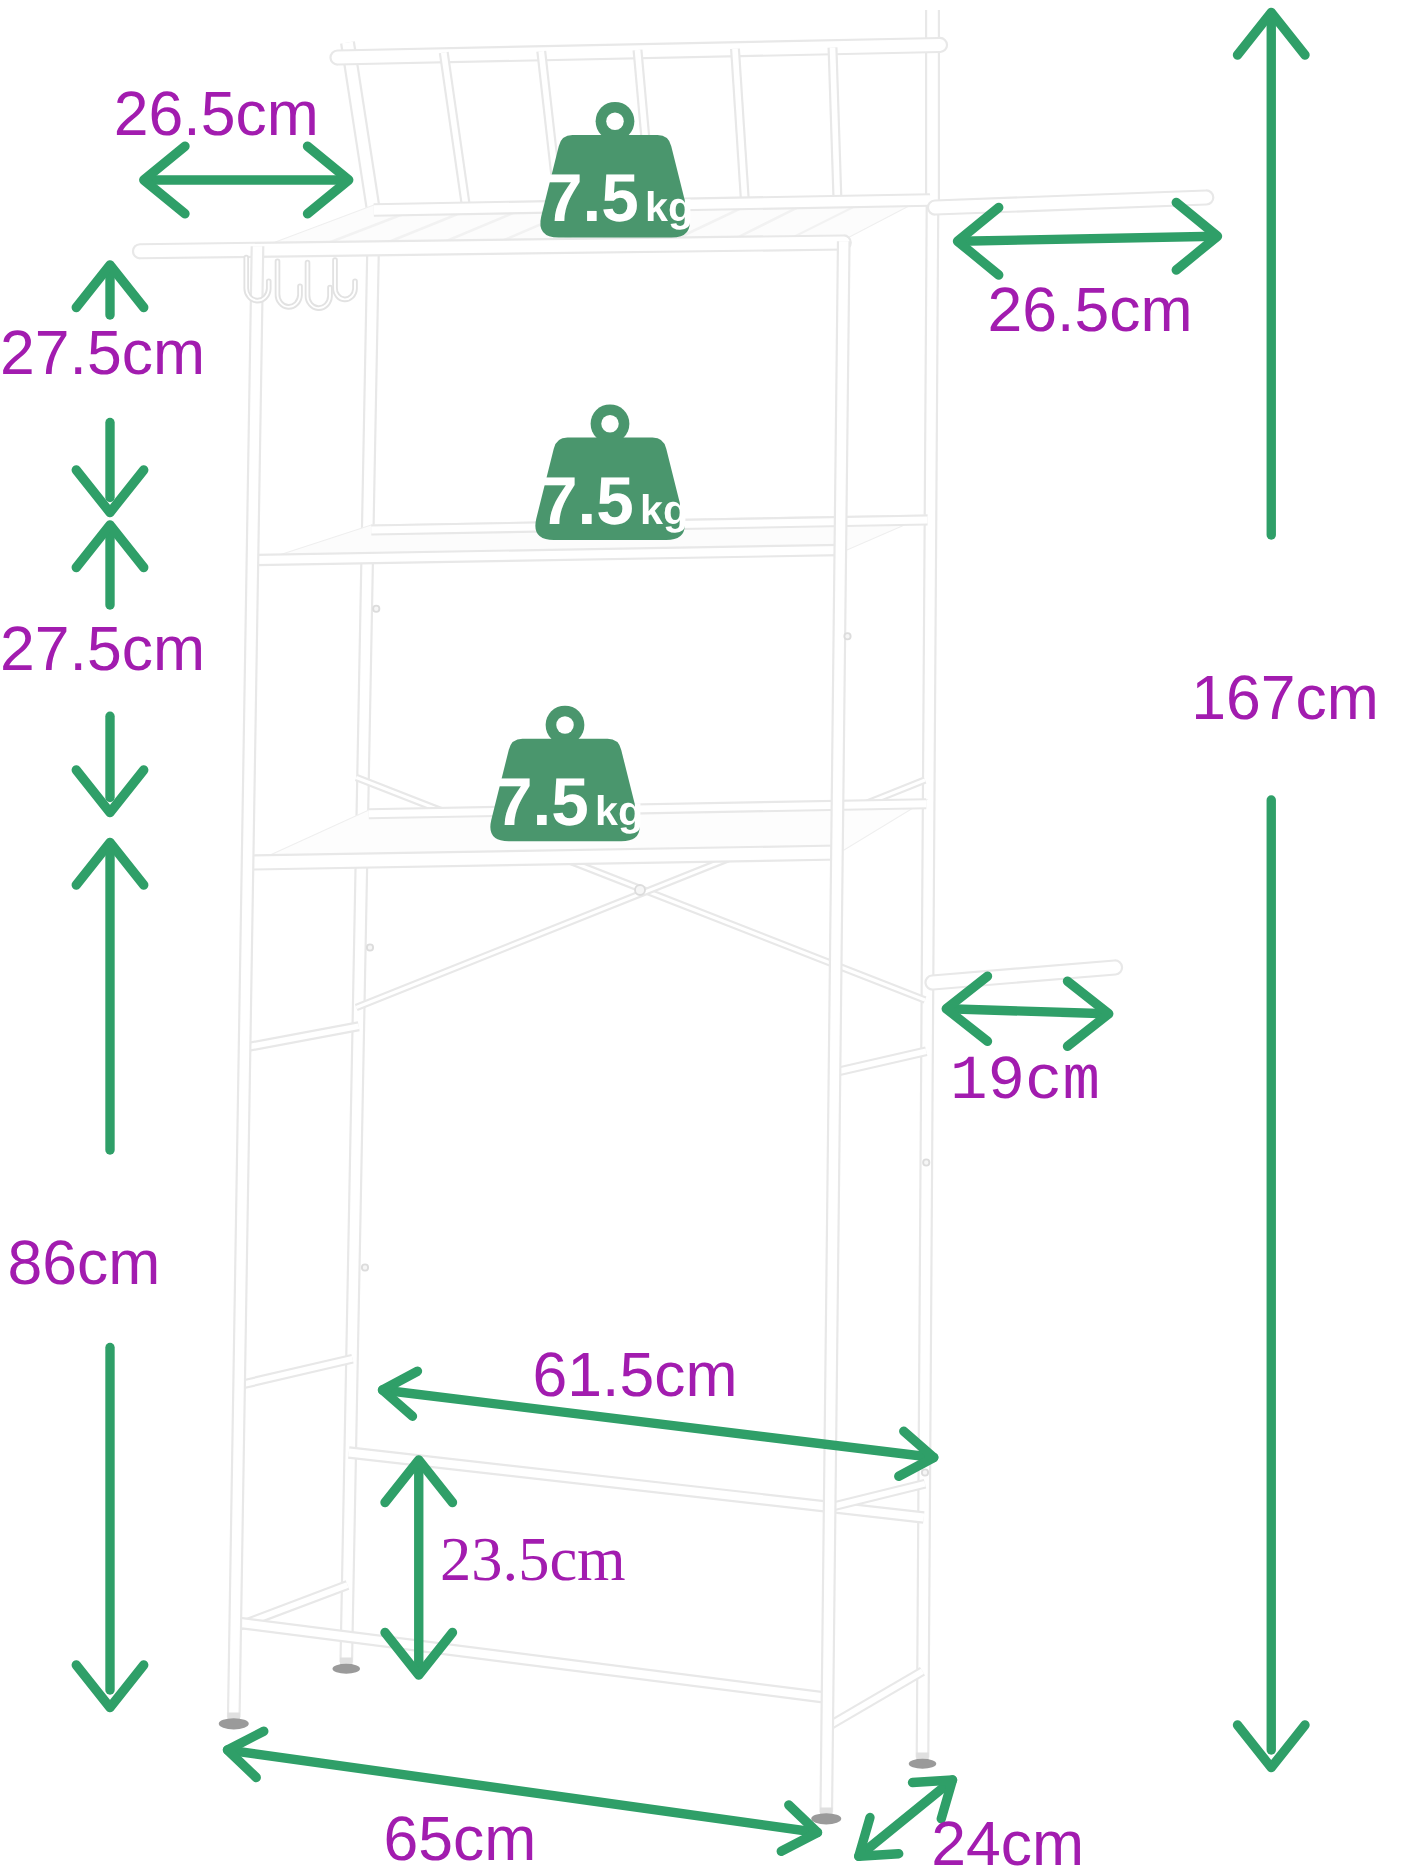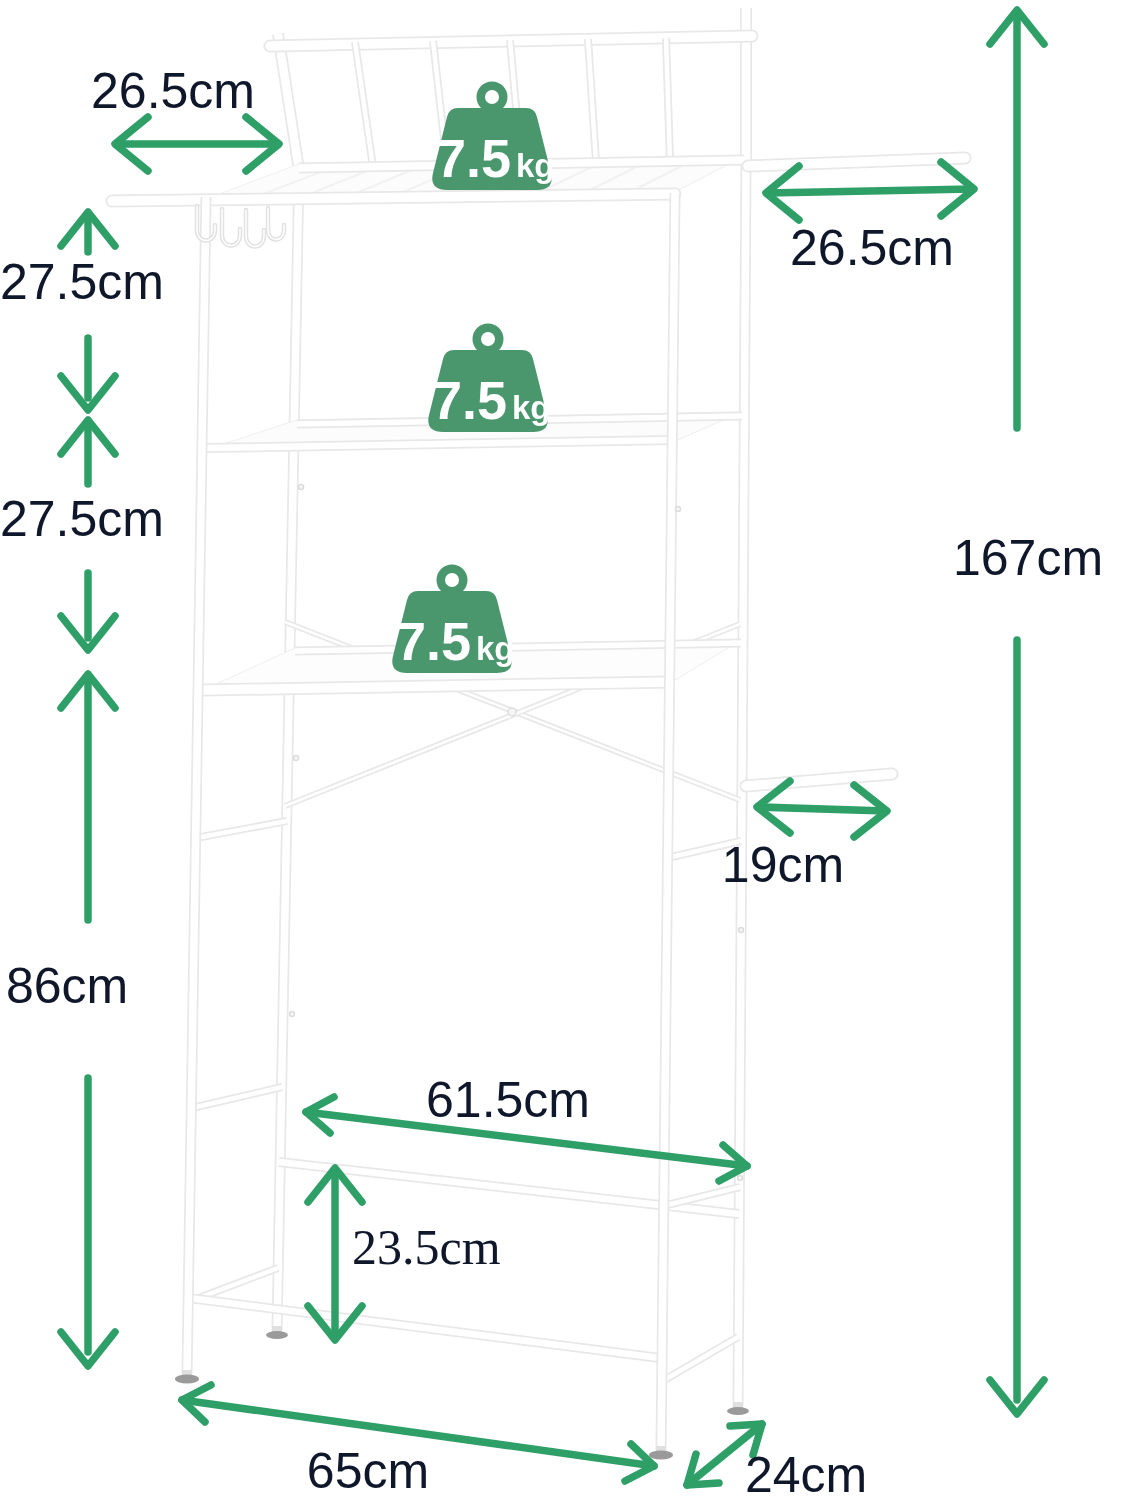--- a/index.html
+++ b/index.html
@@ -1,20 +1,20 @@
 <!DOCTYPE html>
 <html><head>
 <meta charset="utf-8">
 <style>
   html,body{margin:0;padding:0;background:#ffffff;}
   body{width:1140px;height:1500px;position:relative;overflow:hidden;
        font-family:"Liberation Sans",sans-serif;}
   .stage{position:absolute;left:0;top:0;width:1140px;height:1500px;}
   svg{display:block;}
-  .dim-label{position:absolute;font-size:50px;line-height:1.1;color:#0f172a;
+  .dim-label{position:absolute;font-size:50px;line-height:1.1;color:#a21caf;
              white-space:nowrap;}
   .centered{transform:translateX(-50%);}
   svg text{font-family:"Liberation Sans",sans-serif;font-weight:bold;fill:#ffffff;}
 </style>
 </head>
 <body>
 
 <div class="stage">
 <svg viewBox="0 0 1140 1500" width="1140" height="1500">
 
@@ -222,18 +222,18 @@
     </g>
   </g>
 </svg>
 </div>
 
 <div class="dim-label centered" style="left:173px;top:64px;">26.5cm</div>
 <div class="dim-label centered" style="left:872px;top:221px;">26.5cm</div>
 <div class="dim-label" style="left:0px;top:255px;">27.5cm</div>
 <div class="dim-label" style="left:0px;top:492px;">27.5cm</div>
 <div class="dim-label centered" style="left:1028px;top:497px;margin-top:34px;">167cm</div>
-<div class="dim-label" style="left:6px;top:959px;">86cm</div>
-<div class="dim-label centered" style="left:783px;top:838px;">19cm</div>
+<div class="dim-label" style="left:6px;top:983px;">86cm</div>
+<div class="dim-label centered" style="left:820px;top:838px;font-family:Liberation Mono, monospace;">19cm</div>
 <div class="dim-label centered" style="left:508px;top:1049px;margin-top:24px;">61.5cm</div>
 <div class="dim-label" style="left:352px;top:1220px;font-family:Liberation Serif, serif;">23.5cm</div>
 <div class="dim-label centered" style="left:368px;top:1444px;text-align:right;">65cm</div>
 <div class="dim-label" style="left:745px;top:1448px;">24cm</div>
 
 </body></html>

